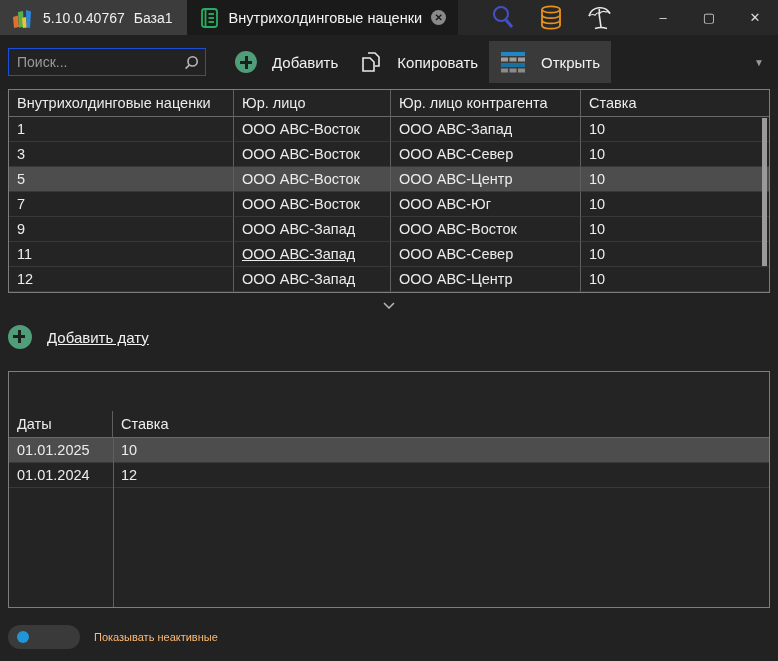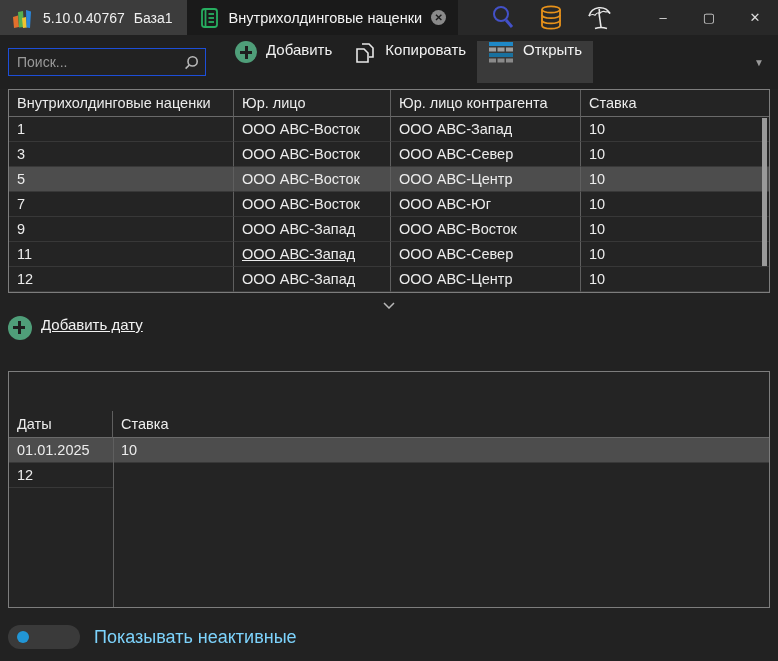--- a/index.html
+++ b/index.html
@@ -22,21 +22,21 @@
   .win-controls { display:flex; align-items:center; }
   .win-btn { width:46px; height:35px; display:flex; align-items:center; justify-content:center;
     color:#dcdcdc; font-size:13px; }
   
   .toolbar { height:54px; display:flex; align-items:center; padding:0 6px 0 8px; flex:0 0 auto; background:#202020; }
   .searchbox { width:198px; height:28px; border:1px solid #1d4ed8; background:#222;
     display:flex; align-items:center; padding:0 6px 0 8px; margin-right:18px; }
   .searchbox input { flex:1; background:transparent; border:none; outline:none;
     color:#e8e8e8; font-family:"Liberation Sans",sans-serif; font-size:14px; min-width:0; }
   .searchbox input::placeholder { color:#9a9a9a; }
-  .tb-btn { display:flex; gap:9px; padding:0 11px; height:42px;
+  .tb-btn { display:flex; align-items:center; gap:15px; padding:0 11px; height:42px;
     color:#f2f2f2; font-size:15px; white-space:nowrap; }
   .tb-btn.active { background:#3a3a3a; }
   .plus-circle { width:22px; height:22px; border-radius:50%; background:#4f9e79; position:relative; }
   .plus-circle::before, .plus-circle::after { content:""; position:absolute; background:#1e1e1e; }
   .plus-circle::before { left:5px; top:10px; width:12px; height:3px; }
   .plus-circle::after { left:10px; top:5px; width:3px; height:13px; }
   .ab-edit { position:relative; width:28px; height:26px; }
   .ab-edit .ab { position:absolute; left:0; top:0; font-size:12px; font-weight:bold; color:#f2f2f2; }
   .ab-edit svg { position:absolute; right:-2px; bottom:-2px; }
   .tb-caret { margin-left:auto; color:#9a9a9a; font-size:10px; padding:0 8px; }
@@ -57,21 +57,21 @@
   .dates-body .trow { display:grid; grid-template-columns:104px 1fr; }
   .dates-body .cell { border-right:none !important; }
   
   .splitter { height:24px; display:flex; align-items:center; justify-content:center; flex:0 0 auto; }
   .adddate-row { height:40px; display:flex; align-items:center; gap:11px; padding:0 8px; flex:0 0 auto; margin-bottom:14px; }
   .adddate-row .label { font-size:15px; color:#f2f2f2;text-decoration:underline; }
   
   .footer-row { height:58px; display:flex; align-items:center; gap:14px; padding:0 8px; flex:0 0 auto; }
   .toggle { width:72px; height:24px; border-radius:12px; background:#3a3a3a; position:relative; }
   .toggle .knob { position:absolute; left:9px; top:6px; width:12px; height:12px; border-radius:50%; background:#2196d6; }
-  .toggle-label { font-size:18px; color:#7dd3fc; }
+  .toggle-label { font-size:11px; color:#fdba74; }
   .ref-link { font-size:15px; color:#4a90d9; text-decoration:underline; white-space:nowrap; }
   .statusbar { margin-top:auto; height:31px; background:#2b2e32; display:flex; align-items:center;
     padding-left:9px; font-size:15px; color:#d8d8d8; flex:0 0 auto; }
   svg { display:block; }
 </style>
 </head>
 <body>
 
 <div class="titlebar">
   <div class="app-section">
@@ -210,20 +210,21 @@
       <div class="cell">Даты</div>
       <div class="cell">Ставка</div>
     </div>
   <div class="dates-body" id="dates-body">
     <div class="dates-colline"></div>
   <div class="trow selected">
         <div class="cell">01.01.2025</div>
         <div class="cell">10</div>
       </div>
       <div class="trow">
+        <div class="cell">01.01.2024</div>
         <div class="cell">12</div>
       </div>
     </div>
 </div>
 
 <div class="footer-row">
   <div class="toggle">
     <div class="knob"></div>
   </div>
   <span class="toggle-label">Показывать неактивные</span>

